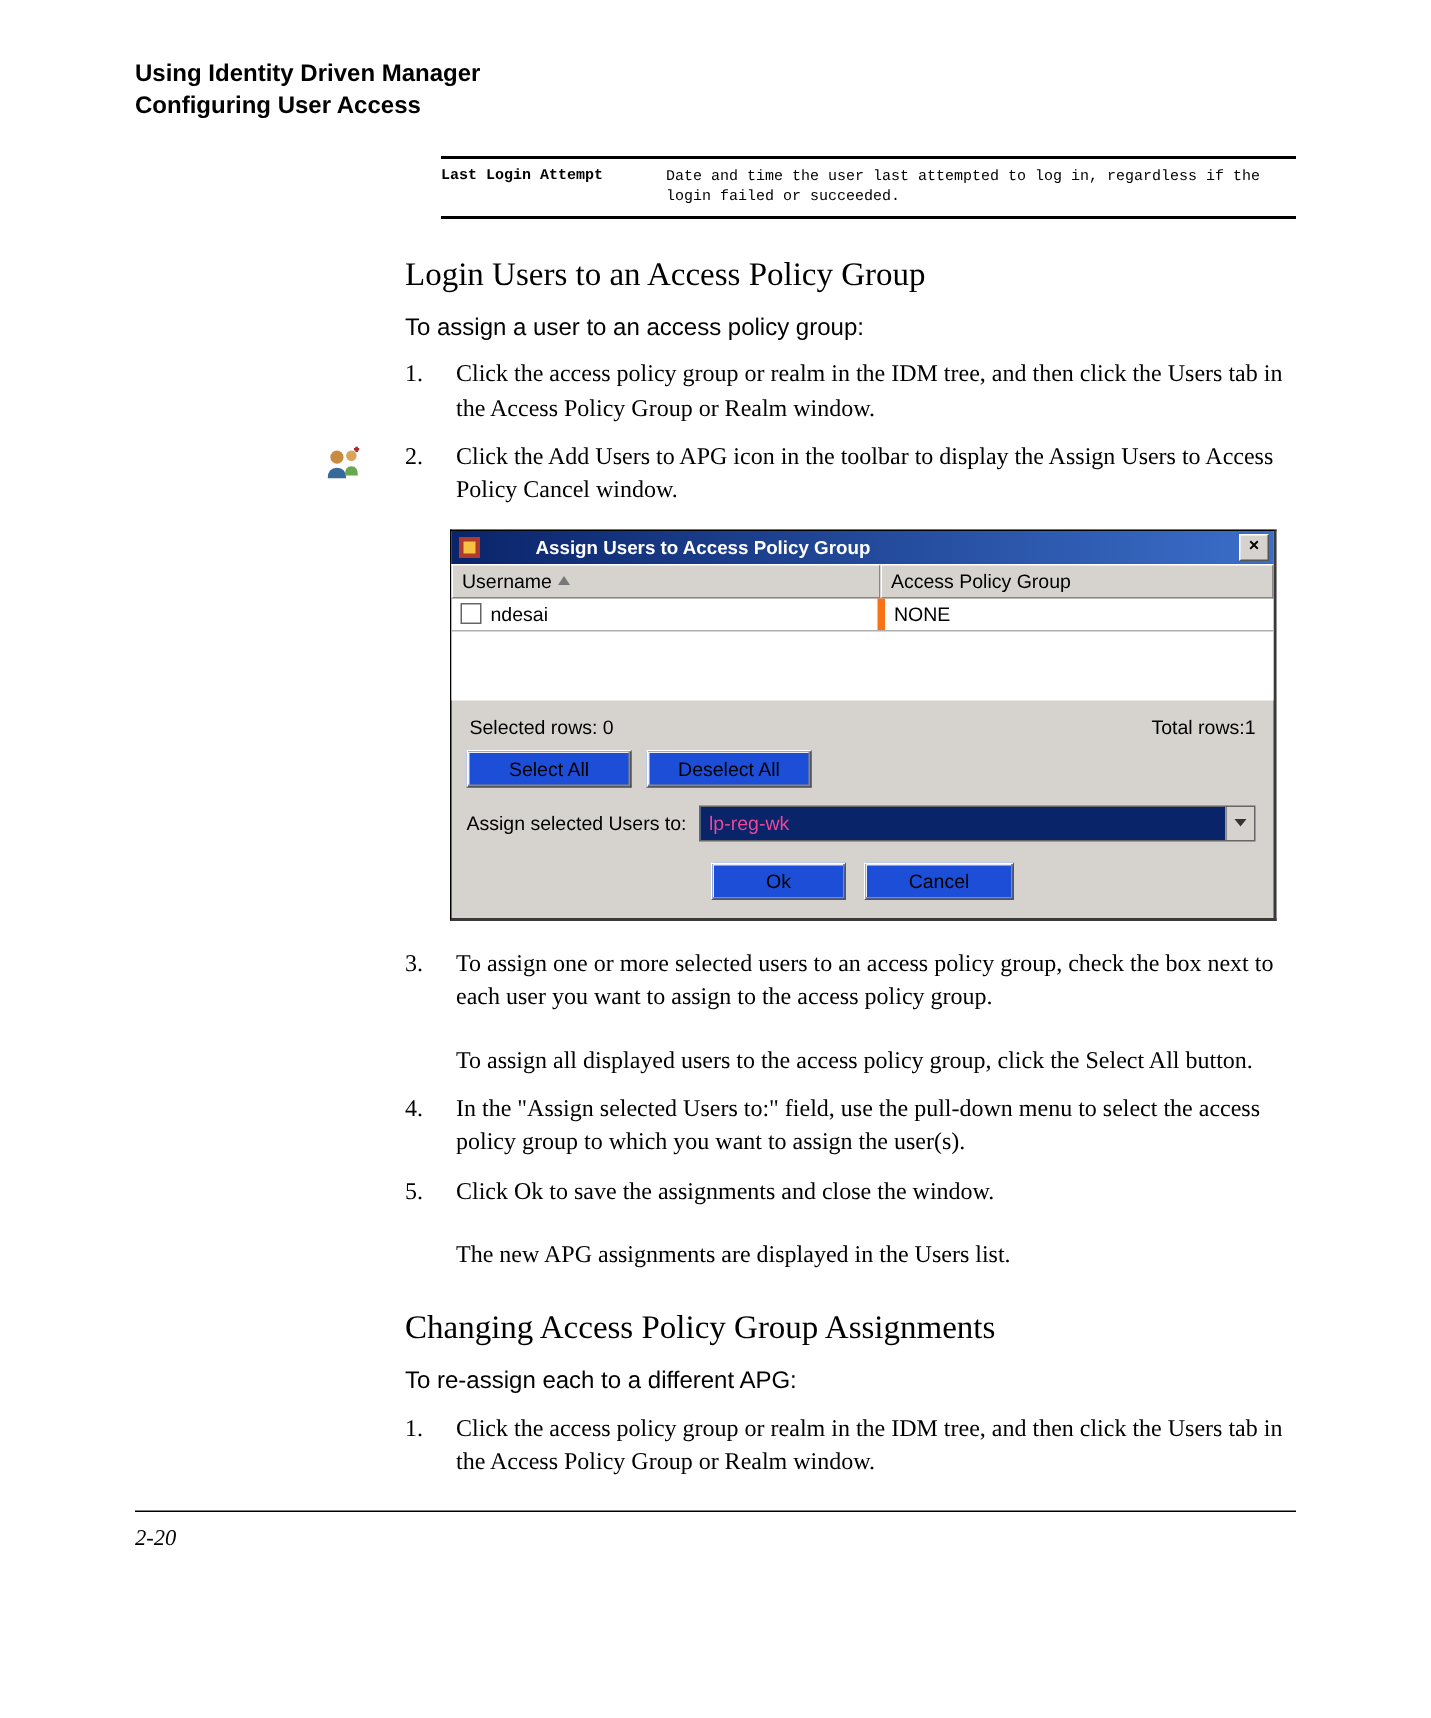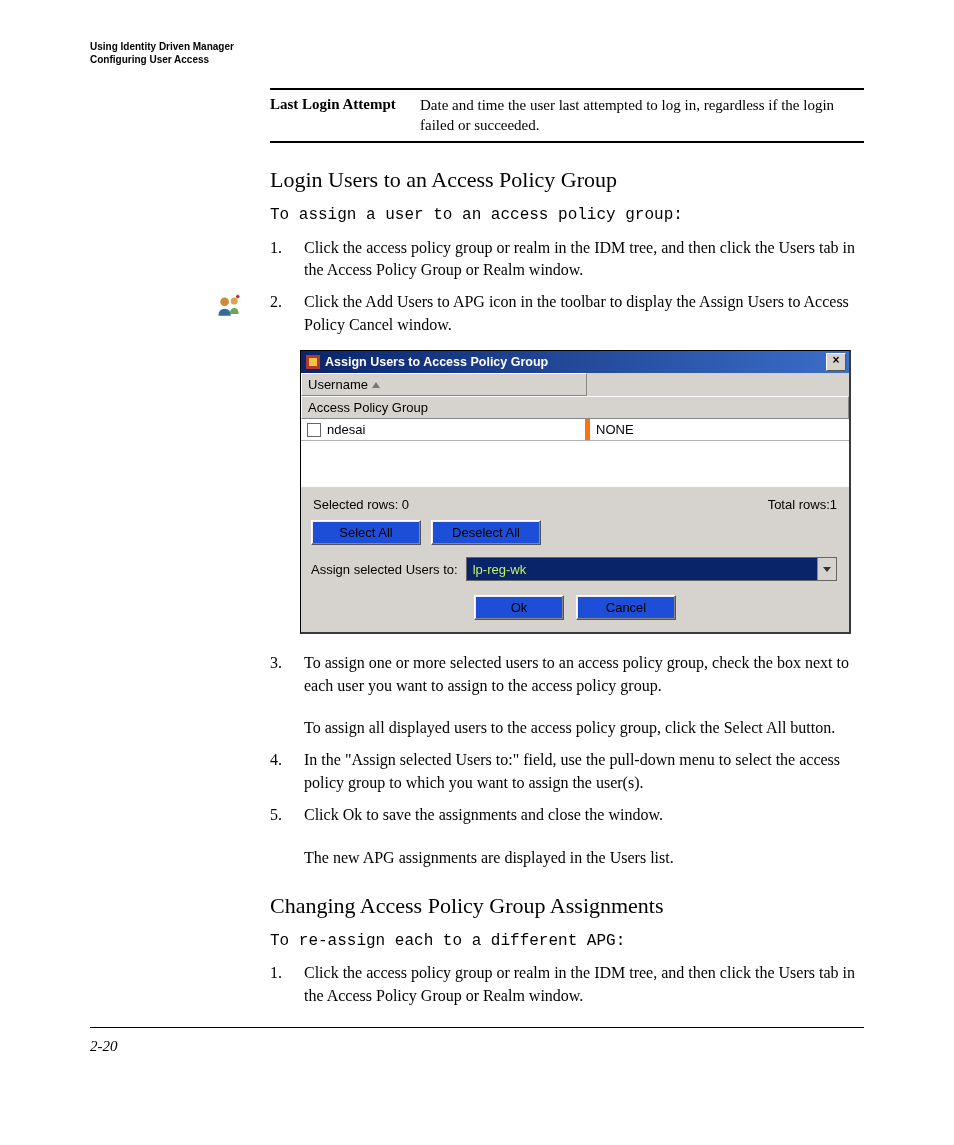--- a/index.html
+++ b/index.html
@@ -9,52 +9,53 @@
     font-family: Georgia, "Times New Roman", serif;
     color: #000;
     width: 954px;
   }
   .page {
     padding: 40px 90px 40px 90px;
   }
   .running-head {
     font-family: Arial, Helvetica, sans-serif;
     font-weight: bold;
-    font-size: 10px;
+    font-size: 16px;
     line-height: 1.3;
     margin-bottom: 22px;
   }
   .content {
     margin-left: 180px;
   }
   .attr-table {
     border-top: 2px solid #000;
     border-bottom: 2px solid #000;
     padding: 6px 0;
     display: flex;
-    font-family: Liberation Serif, serif;
-    font-size: 15px;
+    font-family: Liberation Mono, monospace;
+    font-size: 10px;
+    margin-left: 24px;
   }
   .attr-term {
     font-weight: bold;
     width: 150px;
     flex-shrink: 0;
   }
   .attr-desc {
     flex: 1;
     line-height: 1.3;
   }
   h2.section {
     font-family: "Century Schoolbook", Georgia, serif;
     font-weight: normal;
     font-size: 22px;
     margin: 24px 0 12px 0;
   }
   p.body {
-    font-family: Liberation Mono, monospace;
+    font-family: Liberation Sans, sans-serif;
     font-size: 16px;
     margin: 9px 0;
     line-height: 1.35;
   }
   ol.steps {
     font-family: "Century Schoolbook", Georgia, serif;
     font-size: 16px;
     padding-left: 0;
     margin: 8px 0;
     list-style: none;
@@ -105,38 +106,37 @@
     align-items: center;
     height: 22px;
     padding: 0 3px 0 4px;
     font-weight: bold;
     font-size: 12.5px;
   }
   .dlg-titlebar .t-icon {
     width: 16px; height: 16px; margin-right: 4px;
     display: inline-flex; align-items: center; justify-content: center;
   }
-  .dlg-titlebar .t-text { flex: 1; }
+  .dlg-titlebar .t-text { flex: 1; margin-left: 32px; }
   .dlg-close {
     width: 18px; height: 16px;
     background: #d6d3ce;
     border: 1px solid #fff;
     border-right-color: #555; border-bottom-color: #555;
     color: #000;
     font-weight: bold;
     font-family: Arial;
     font-size: 12px;
     line-height: 13px;
     text-align: center;
   }
   .dlg-body { padding: 0; }
   .dlg-grid-head {
     display: flex;
     background: #d6d3ce;
-    flex-direction: column;
   }
   .dlg-grid-head .col {
     border: 1px solid #fff;
     border-right-color: #888; border-bottom-color: #888;
     padding: 3px 6px;
     font-size: 13px;
   }
   .dlg-grid-head .col.c1 { width: 272px; display:flex; align-items:center; gap:4px;}
   .dlg-grid-head .col.c2 { flex: 1; }
   .sort-tri {
@@ -192,21 +192,21 @@
   .dlg-dd {
     flex: 1;
     display: flex;
     border: 1px solid #666;
     margin-right: 12px;
     height: 22px;
   }
   .dlg-dd-val {
     flex: 1;
     background: #0a246a;
-    color: #bef264;
+    color: #ec4899;
     padding: 2px 6px;
     font-size: 13px;
     display:flex; align-items:center;
   }
   .dlg-dd-btn {
     width: 18px;
     background: #d6d3ce;
     border-left: 1px solid #888;
     display:flex; align-items:center; justify-content:center;
   }

